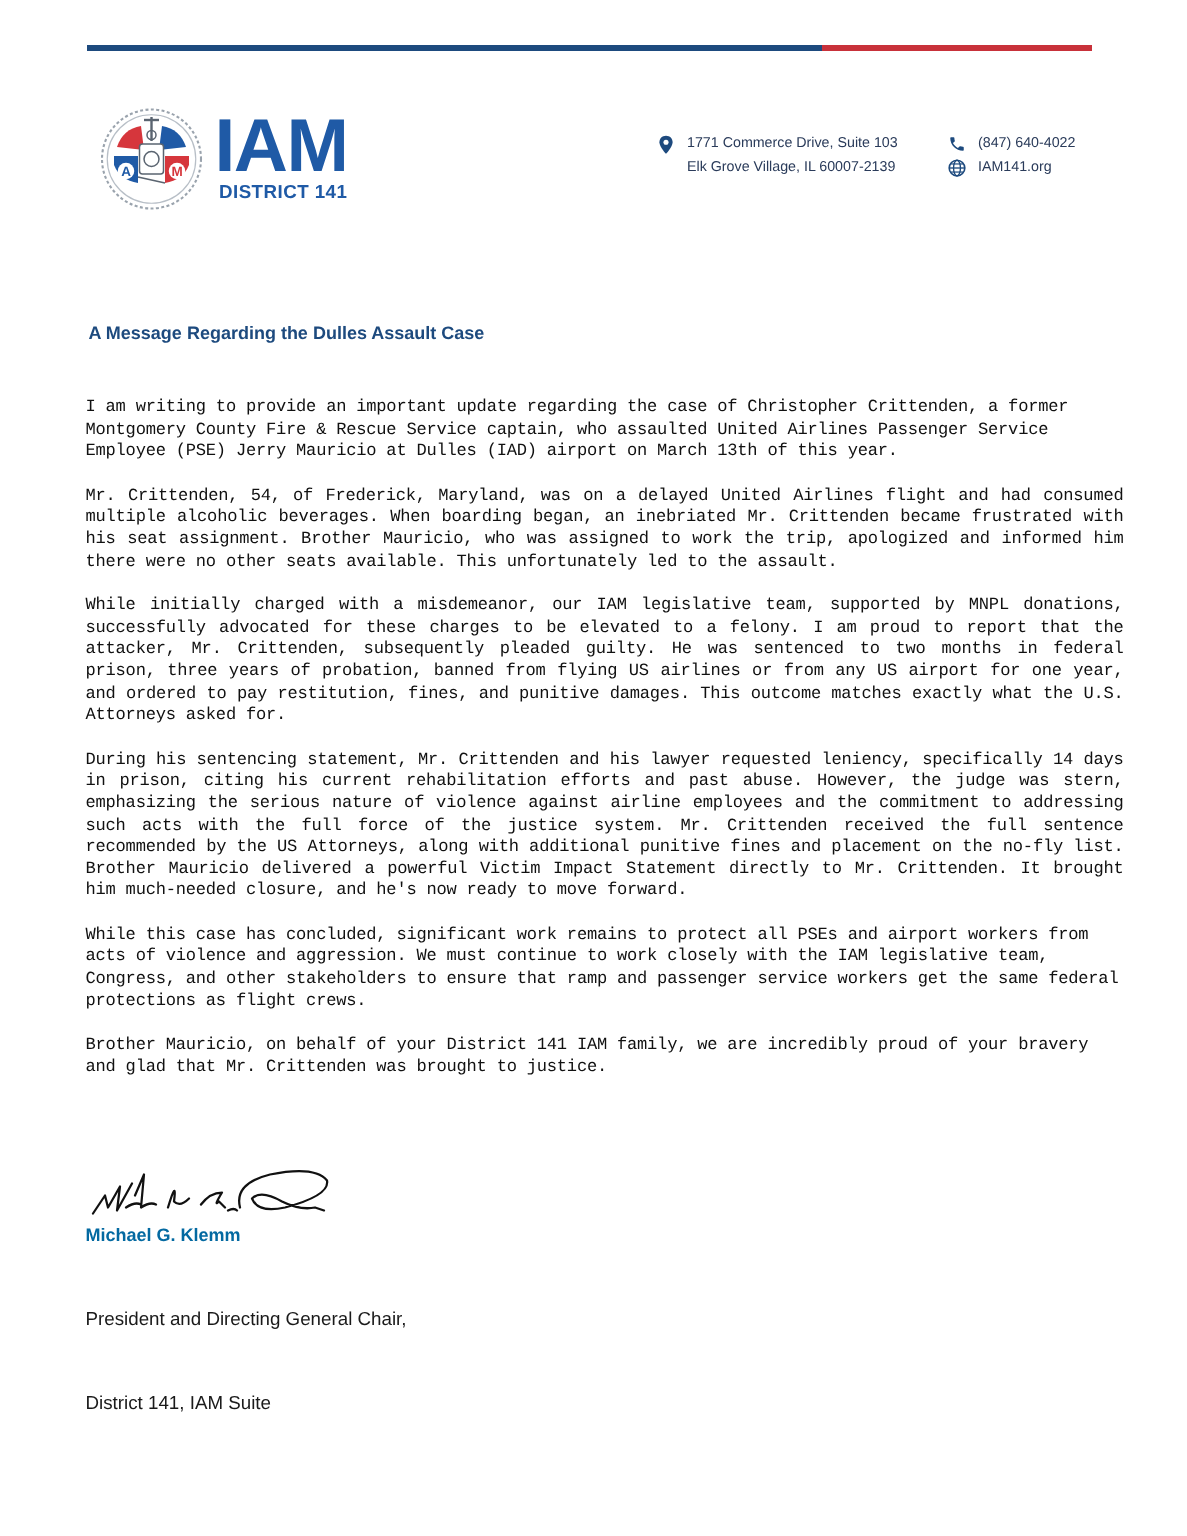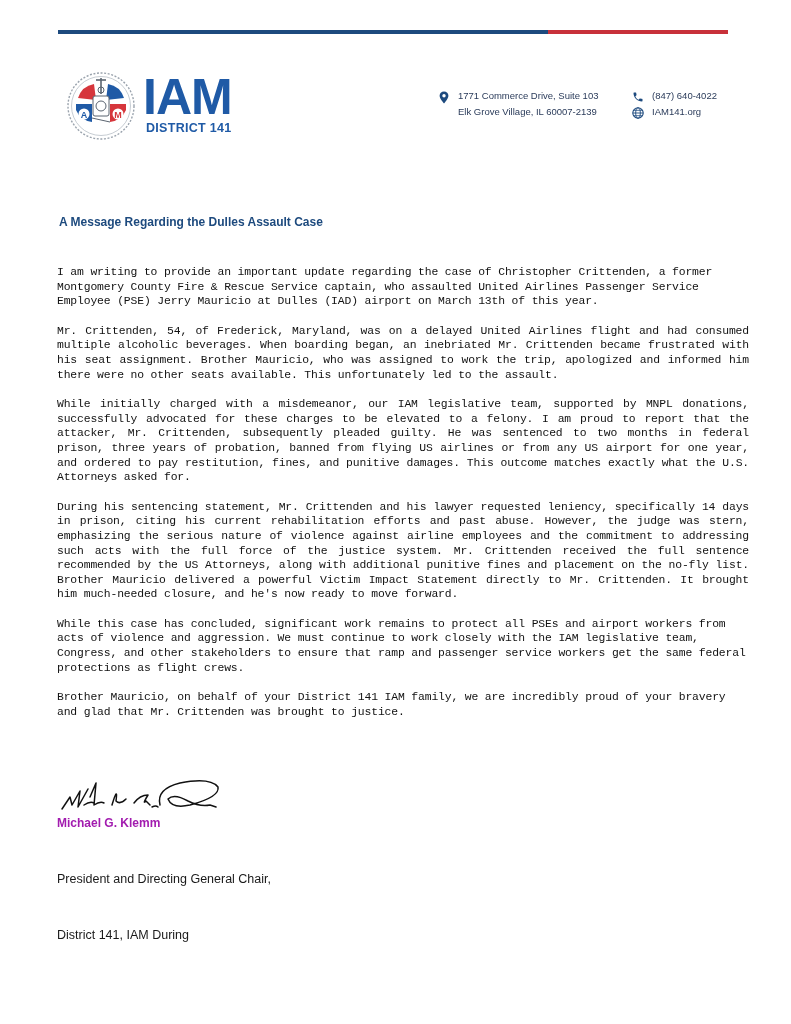--- a/index.html
+++ b/index.html
@@ -59,21 +59,21 @@
 
     .contact {
       position: absolute;
       top: 88px;
       font-size: 9.5px;
       color: #2a3b5a;
       line-height: 16px;
     }
     .contact-address { left: 437px; }
     .contact-phone { left: 631px; }
-    .contact-row { display: flex; align-items: flex-end; height: 16px; }
+    .contact-row { display: flex; align-items: center; height: 16px; }
     .contact-row .ic {
       width: 14px;
       height: 14px;
       display: inline-flex;
       align-items: center;
       justify-content: center;
       margin-right: 7px;
     }
     .contact-row .ic.blank { visibility: hidden; }
 
@@ -113,21 +113,21 @@
       height: 45px;
     }
     .signer {
       position: absolute;
       left: 57px;
       top: 815px;
       font-size: 12px;
       line-height: 16px;
     }
     .signer-name {
-      color: #a21caf;
+      color: #0369a1;
       font-weight: bold;
     }
     .signer-title {
       color: #1a1a1a;
       font-size: 12.5px;
       margin-top: 40px;
     }
   </style>
 </head>
 <body>
@@ -222,14 +222,14 @@
 
 <div class="signature">
   <svg width="170" height="45" viewBox="0 0 170 45">
     <path d="M2 34 L10 22 L12 30 L20 16 L18 32 L28 14 M24 30 Q30 26 34 28 M30 22 L36 8 L34 30 Q40 26 44 28 M52 30 Q58 10 56 26 Q60 30 66 24 M74 28 Q80 20 88 20 Q82 30 86 26 L90 30 M92 32 Q96 30 98 32 M100 30 Q96 14 120 8 Q150 2 158 12 Q160 22 130 30 Q112 34 108 24 Q114 18 128 26 Q140 32 150 30 L156 32" fill="none" stroke="#111" stroke-width="1.5" stroke-linecap="round" stroke-linejoin="round"></path>
   </svg>
 </div>
 
 <div class="signer">
   <div class="signer-name">Michael G. Klemm</div>
   <div class="signer-title">President and Directing General Chair,</div>
-  <div class="signer-title">District 141, IAM During</div>
+  <div class="signer-title">District 141, IAM Suite</div>
 </div>
 
 </body></html>

